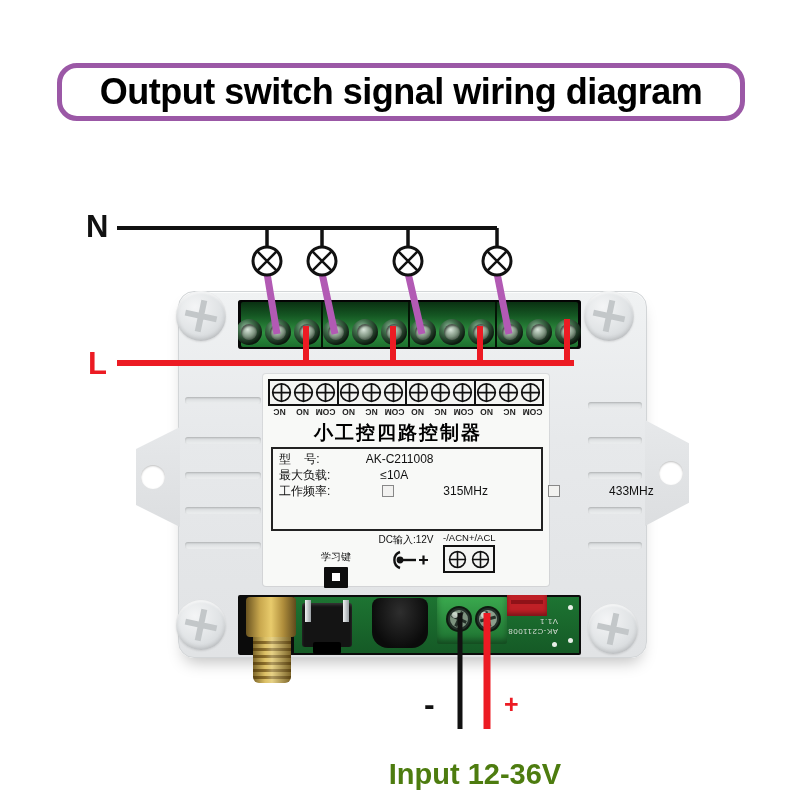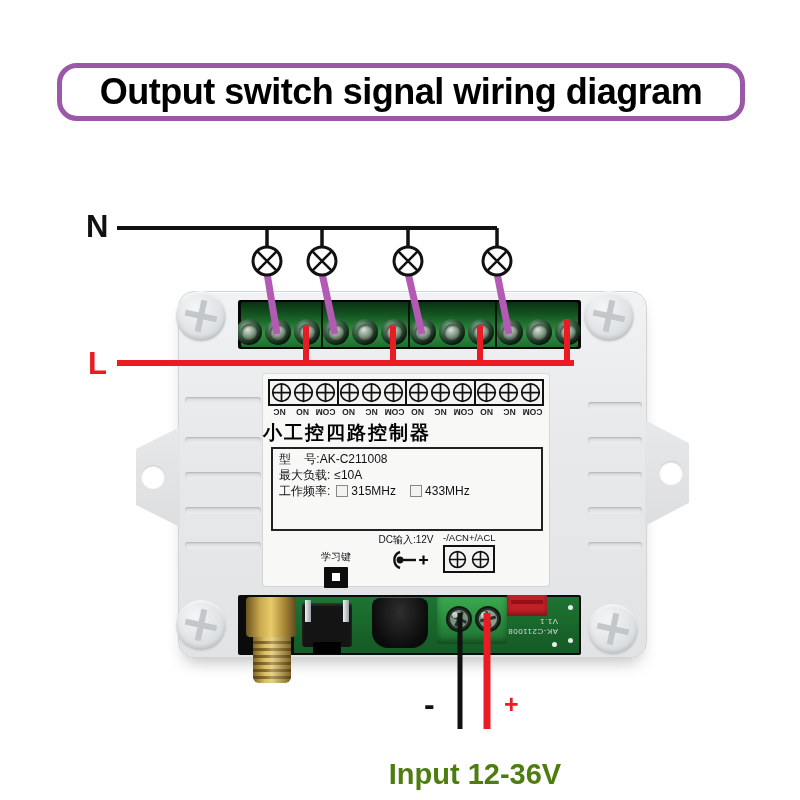--- a/index.html
+++ b/index.html
@@ -58,25 +58,25 @@
   .sticker{position:absolute;left:84px;top:82px;width:286px;height:212px;background:#f8f9f7;
            border-radius:3px;box-shadow:0 0 0 1px rgba(0,0,0,.07);}
   .tgroups{position:absolute;left:5px;top:5px;right:5px;height:27px;display:flex;}
   .tgroup{flex:1;border:2px solid #111;margin-left:-2px;display:flex;align-items:center;
           justify-content:space-around;background:#f4f5f3;}
   .tgroup:first-child{margin-left:0;}
   .tlabels{position:absolute;left:5px;top:33px;right:5px;display:flex;}
   .tlabel-group{flex:1;display:flex;}
   .tlabel-group span{flex:1;text-align:center;font-size:8.5px;font-weight:bold;color:#222;
           transform:rotate(180deg);line-height:10px;}
-  .prod-name{position:absolute;left:0;right:16px;top:46px;text-align:left;font-size:19px;
+  .prod-name{position:absolute;left:0;right:16px;top:46px;text-align:center;font-size:19px;
              font-weight:bold;letter-spacing:2px;color:#000;}
   .specs{position:absolute;left:8px;top:73px;width:256px;height:74px;border:2px solid #222;
          padding:3px 6px;font-size:12px;line-height:15.8px;color:#111;}
-  .spec-row{display:flex;align-items:center;white-space:pre;}
+  .spec-row{display:flex;align-items:center;white-space:pre;gap:46px;}
   .spec-label{white-space:pre;}
   .chk{display:inline-block;width:10px;height:10px;border:1.5px solid #888;background:#f2f2f0;
        margin:0 3px 0 6px;flex:none;}
   .bottom-row-block{position:absolute;text-align:center;}
   .blk-label{font-size:10px;color:#111;line-height:12px;white-space:nowrap;}
   .learn-btn{width:24px;height:21px;background:#0d0d0d;margin:4px auto 0;position:relative;border-radius:1px;}
   .learn-btn::after{content:"";position:absolute;left:8px;top:6px;width:8px;height:8px;background:#fff;}
   .ac-box{margin-top:2px;height:24px;border:2px solid #111;display:flex;align-items:center;
           justify-content:space-evenly;background:#f4f5f3;}
   .ac-labels{display:flex;justify-content:space-between;font-size:9.5px;line-height:11px;color:#111;}

